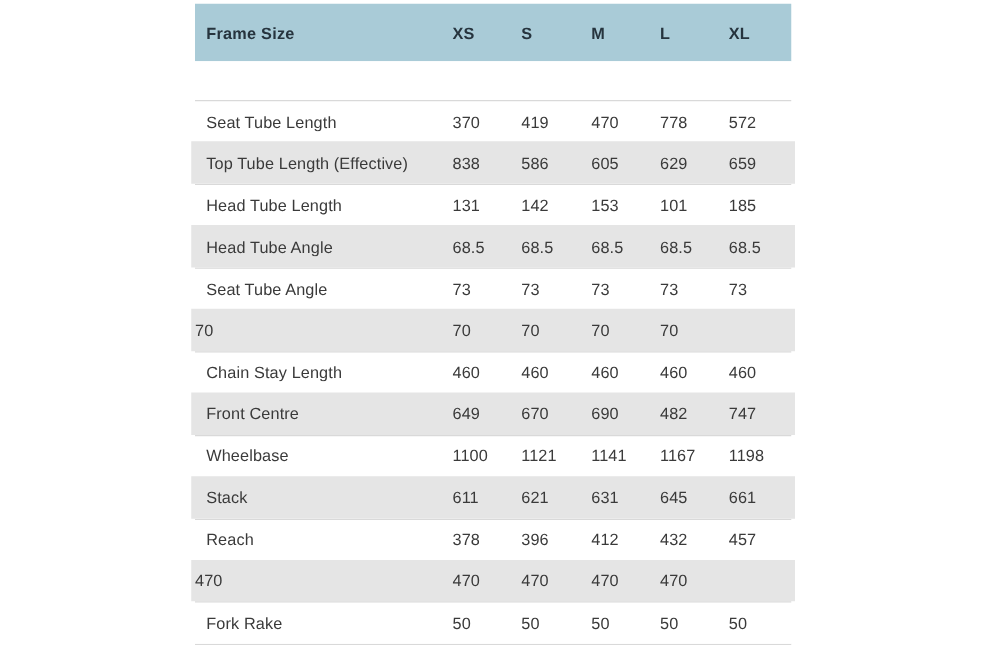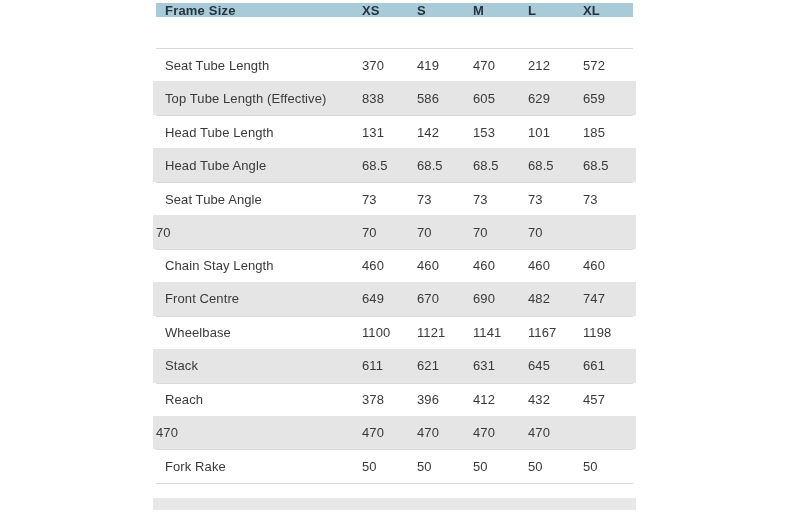--- a/index.html
+++ b/index.html
@@ -6,21 +6,21 @@
   body{
     width:789px;height:520px;overflow:hidden;position:relative;
     font-family:"Liberation Sans", sans-serif;
     -webkit-font-smoothing:antialiased;
   }
   .page{position:relative;width:789px;height:520px;background:#fff;}
   .geo-table{
     position:absolute;left:156px;top:3px;width:477px;
   }
   .thead{
-    height:14px;
+    height:46px;
     background:var(--header-bg,#a9cbd7);
     display:grid;
     grid-template-columns:206px 55px 56px 55px 55px 1fr;
     align-items:center;
     font-size:13px;font-weight:bold;
     color:var(--header-text,#26343e);
     letter-spacing:0.2px;
   }
   .spacer{height:31px;background:#fff;}
   .tbody{border-bottom:1px solid var(--border-color,#d9d9d9);}
@@ -62,21 +62,21 @@
         <div class="cell size">XL</div>
       </div>
     <div class="spacer"></div>
     <div class="tbody">
 
     <div class="row white">
           <div class="cell label">Seat Tube Length</div>
           <div class="cell val">370</div>
           <div class="cell val">419</div>
           <div class="cell val">470</div>
-          <div class="cell val">212</div>
+          <div class="cell val">778</div>
           <div class="cell val">572</div>
         </div>
         <div class="row gray">
           <div class="cell label">Top Tube Length (Effective)</div>
           <div class="cell val">838</div>
           <div class="cell val">586</div>
           <div class="cell val">605</div>
           <div class="cell val">629</div>
           <div class="cell val">659</div>
         </div>

